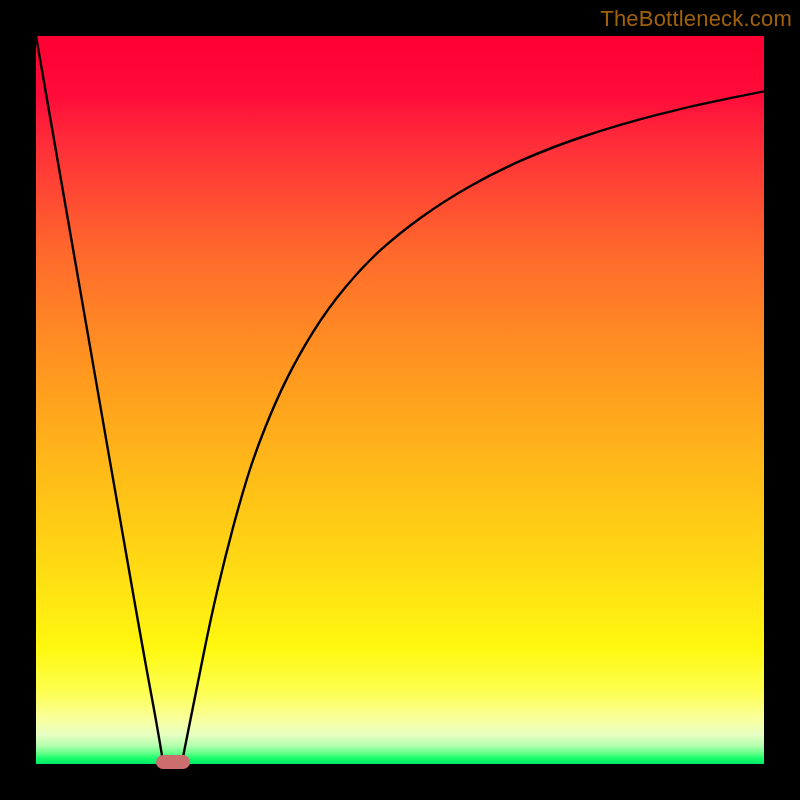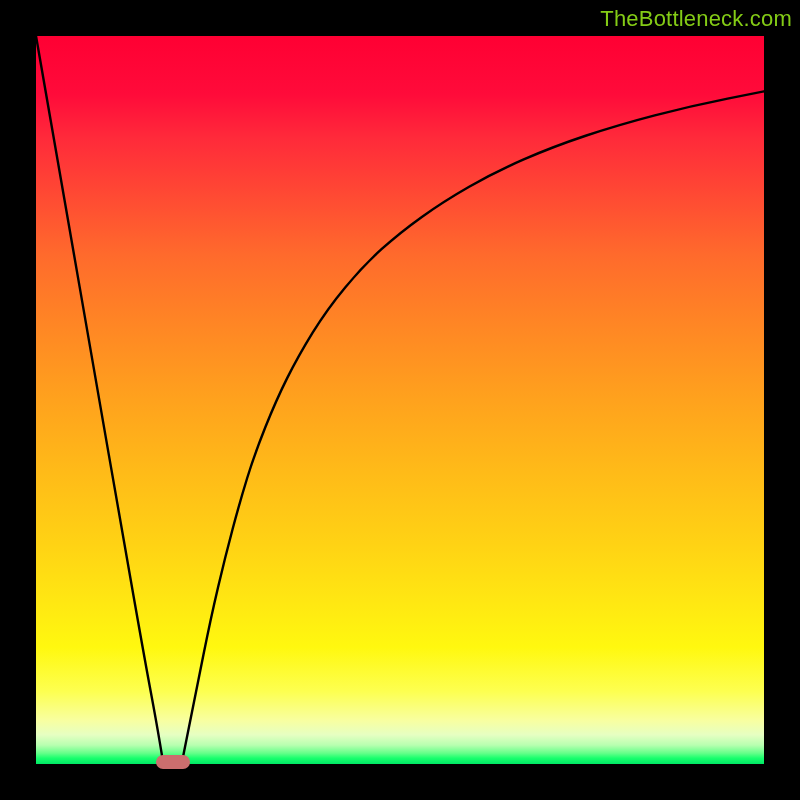--- a/index.html
+++ b/index.html
@@ -51,21 +51,21 @@
     left: 0;
     top: 0;
     width: 728px;
     height: 728px;
     overflow: visible;
   }
   .watermark {
     position: absolute;
     top: 6px;
     right: 8px;
-    color: #84cc16;
+    color: #a16207;
     font-size: 22px;
     letter-spacing: 0.2px;
     font-weight: 400;
     user-select: none;
   }
   .marker {
     position: absolute;
     width: 34px;
     height: 14px;
     background: #cc6e6e;

